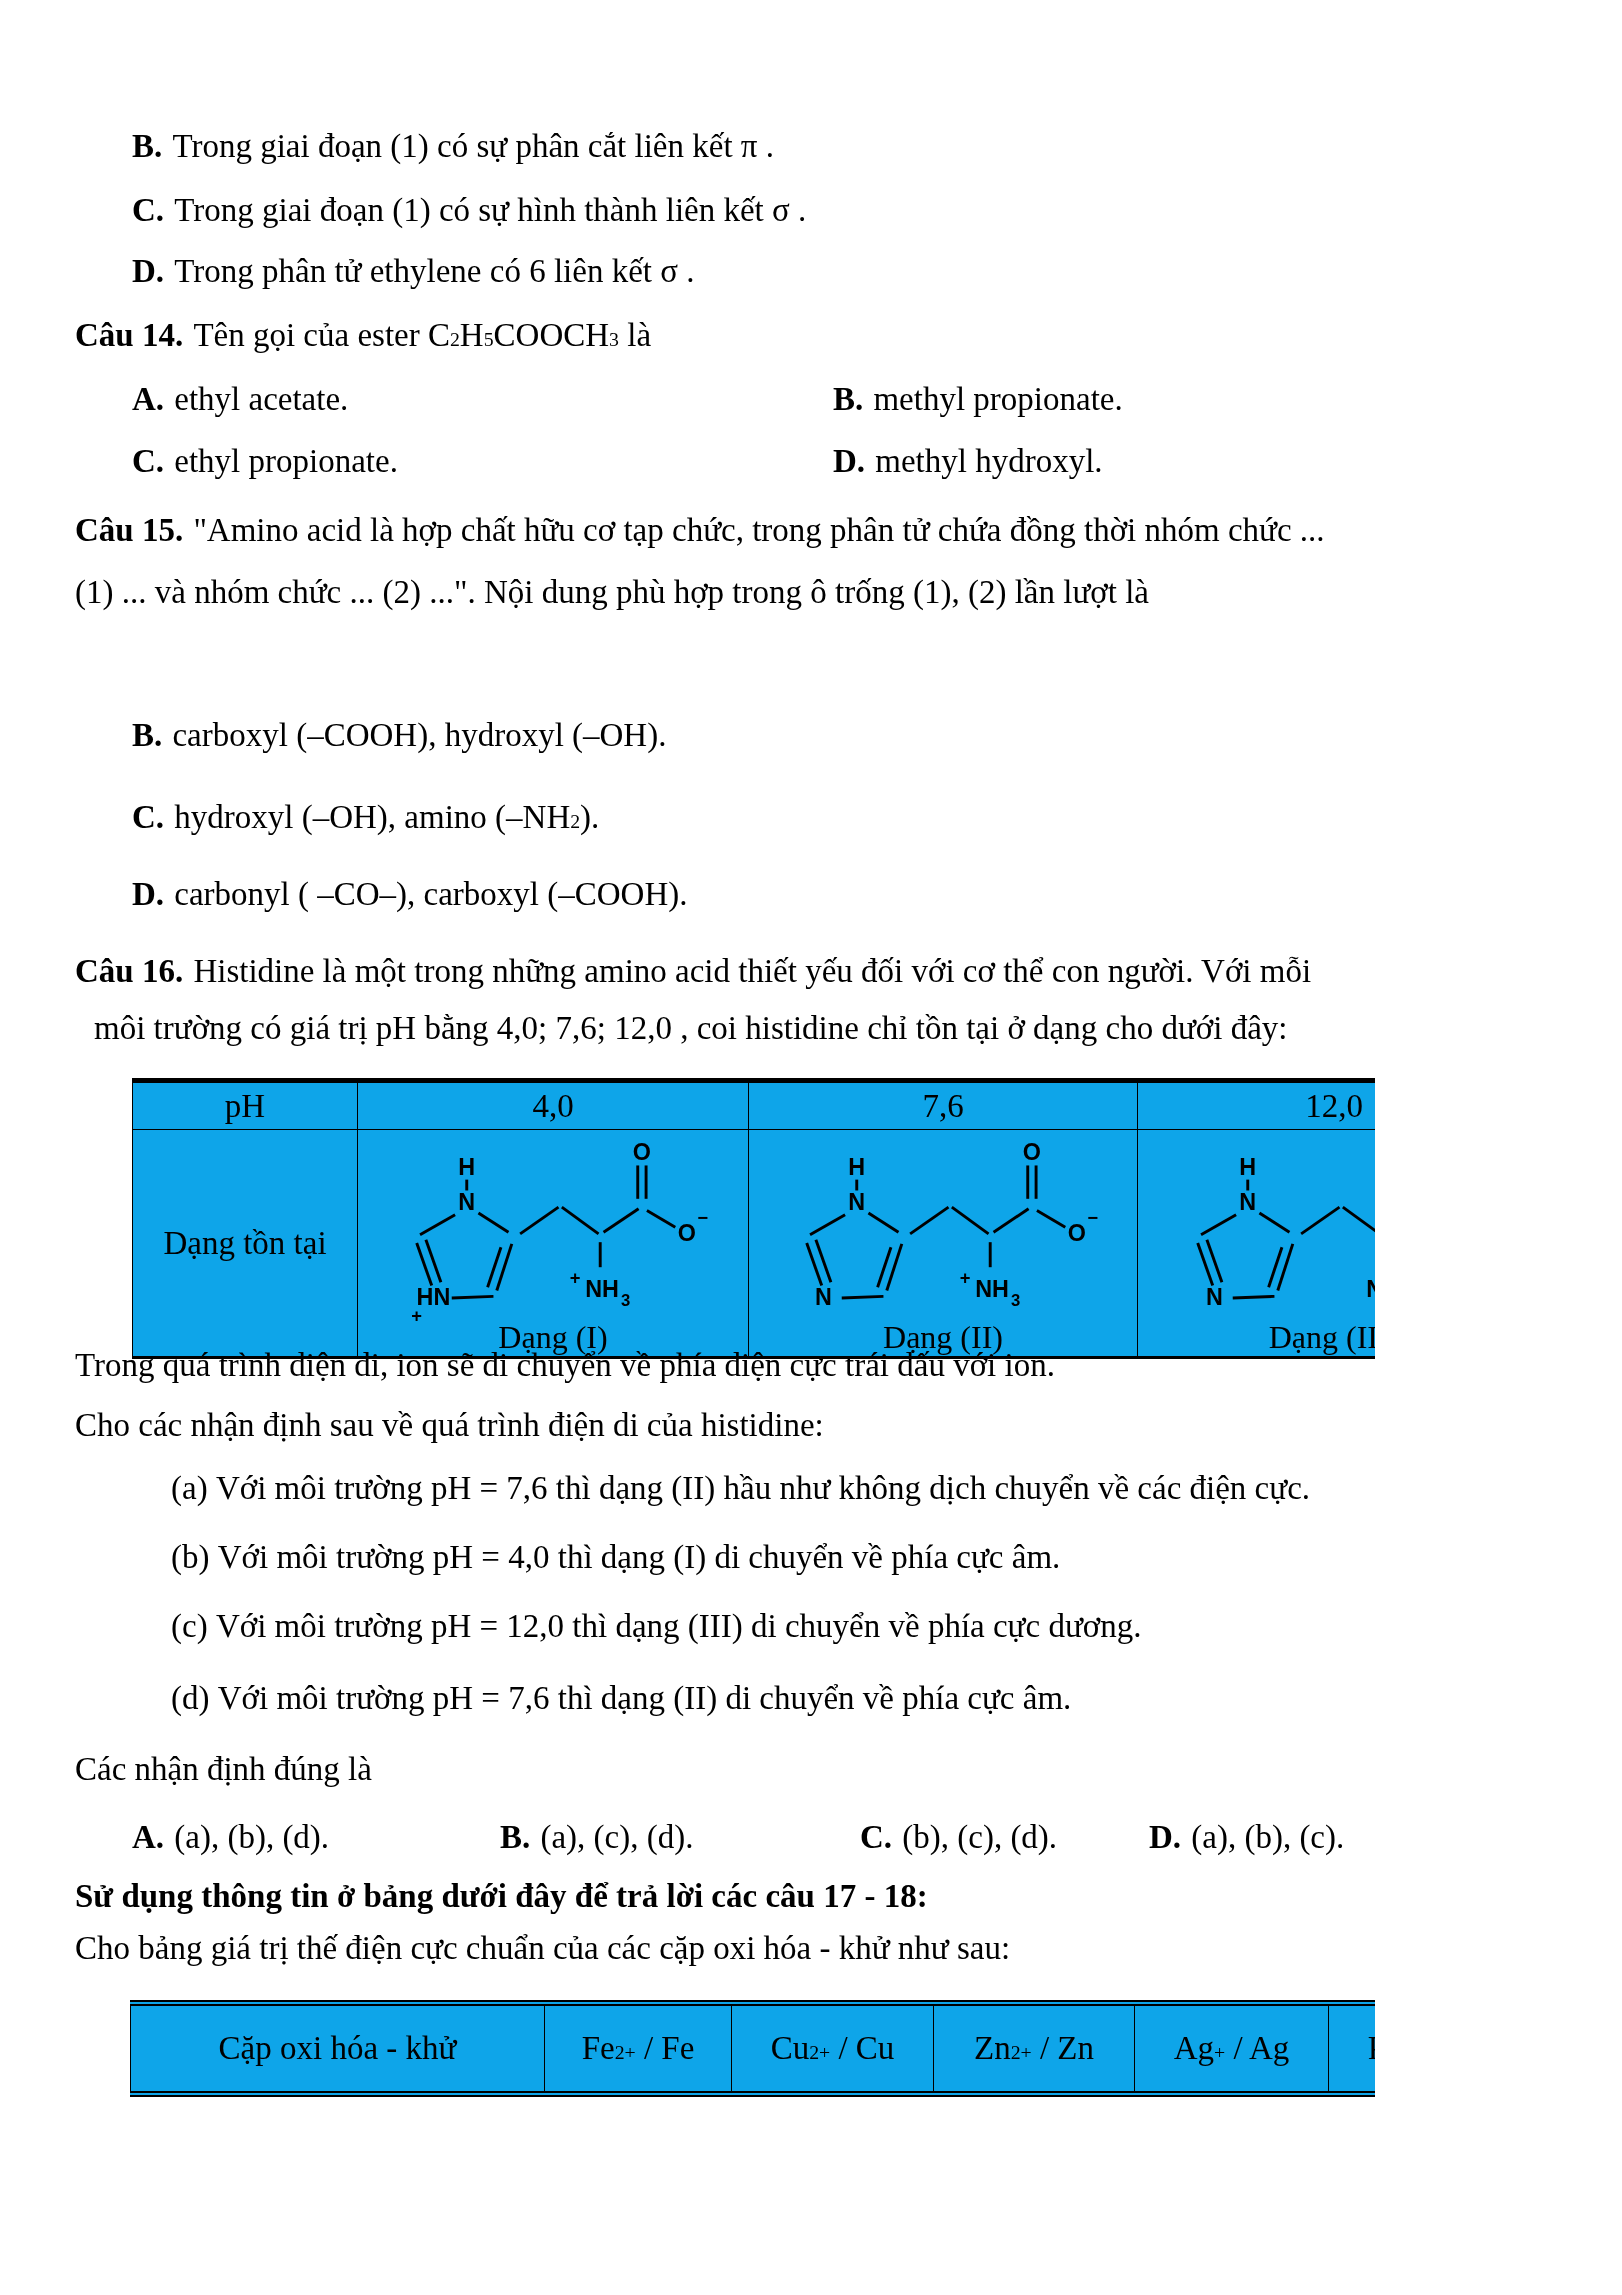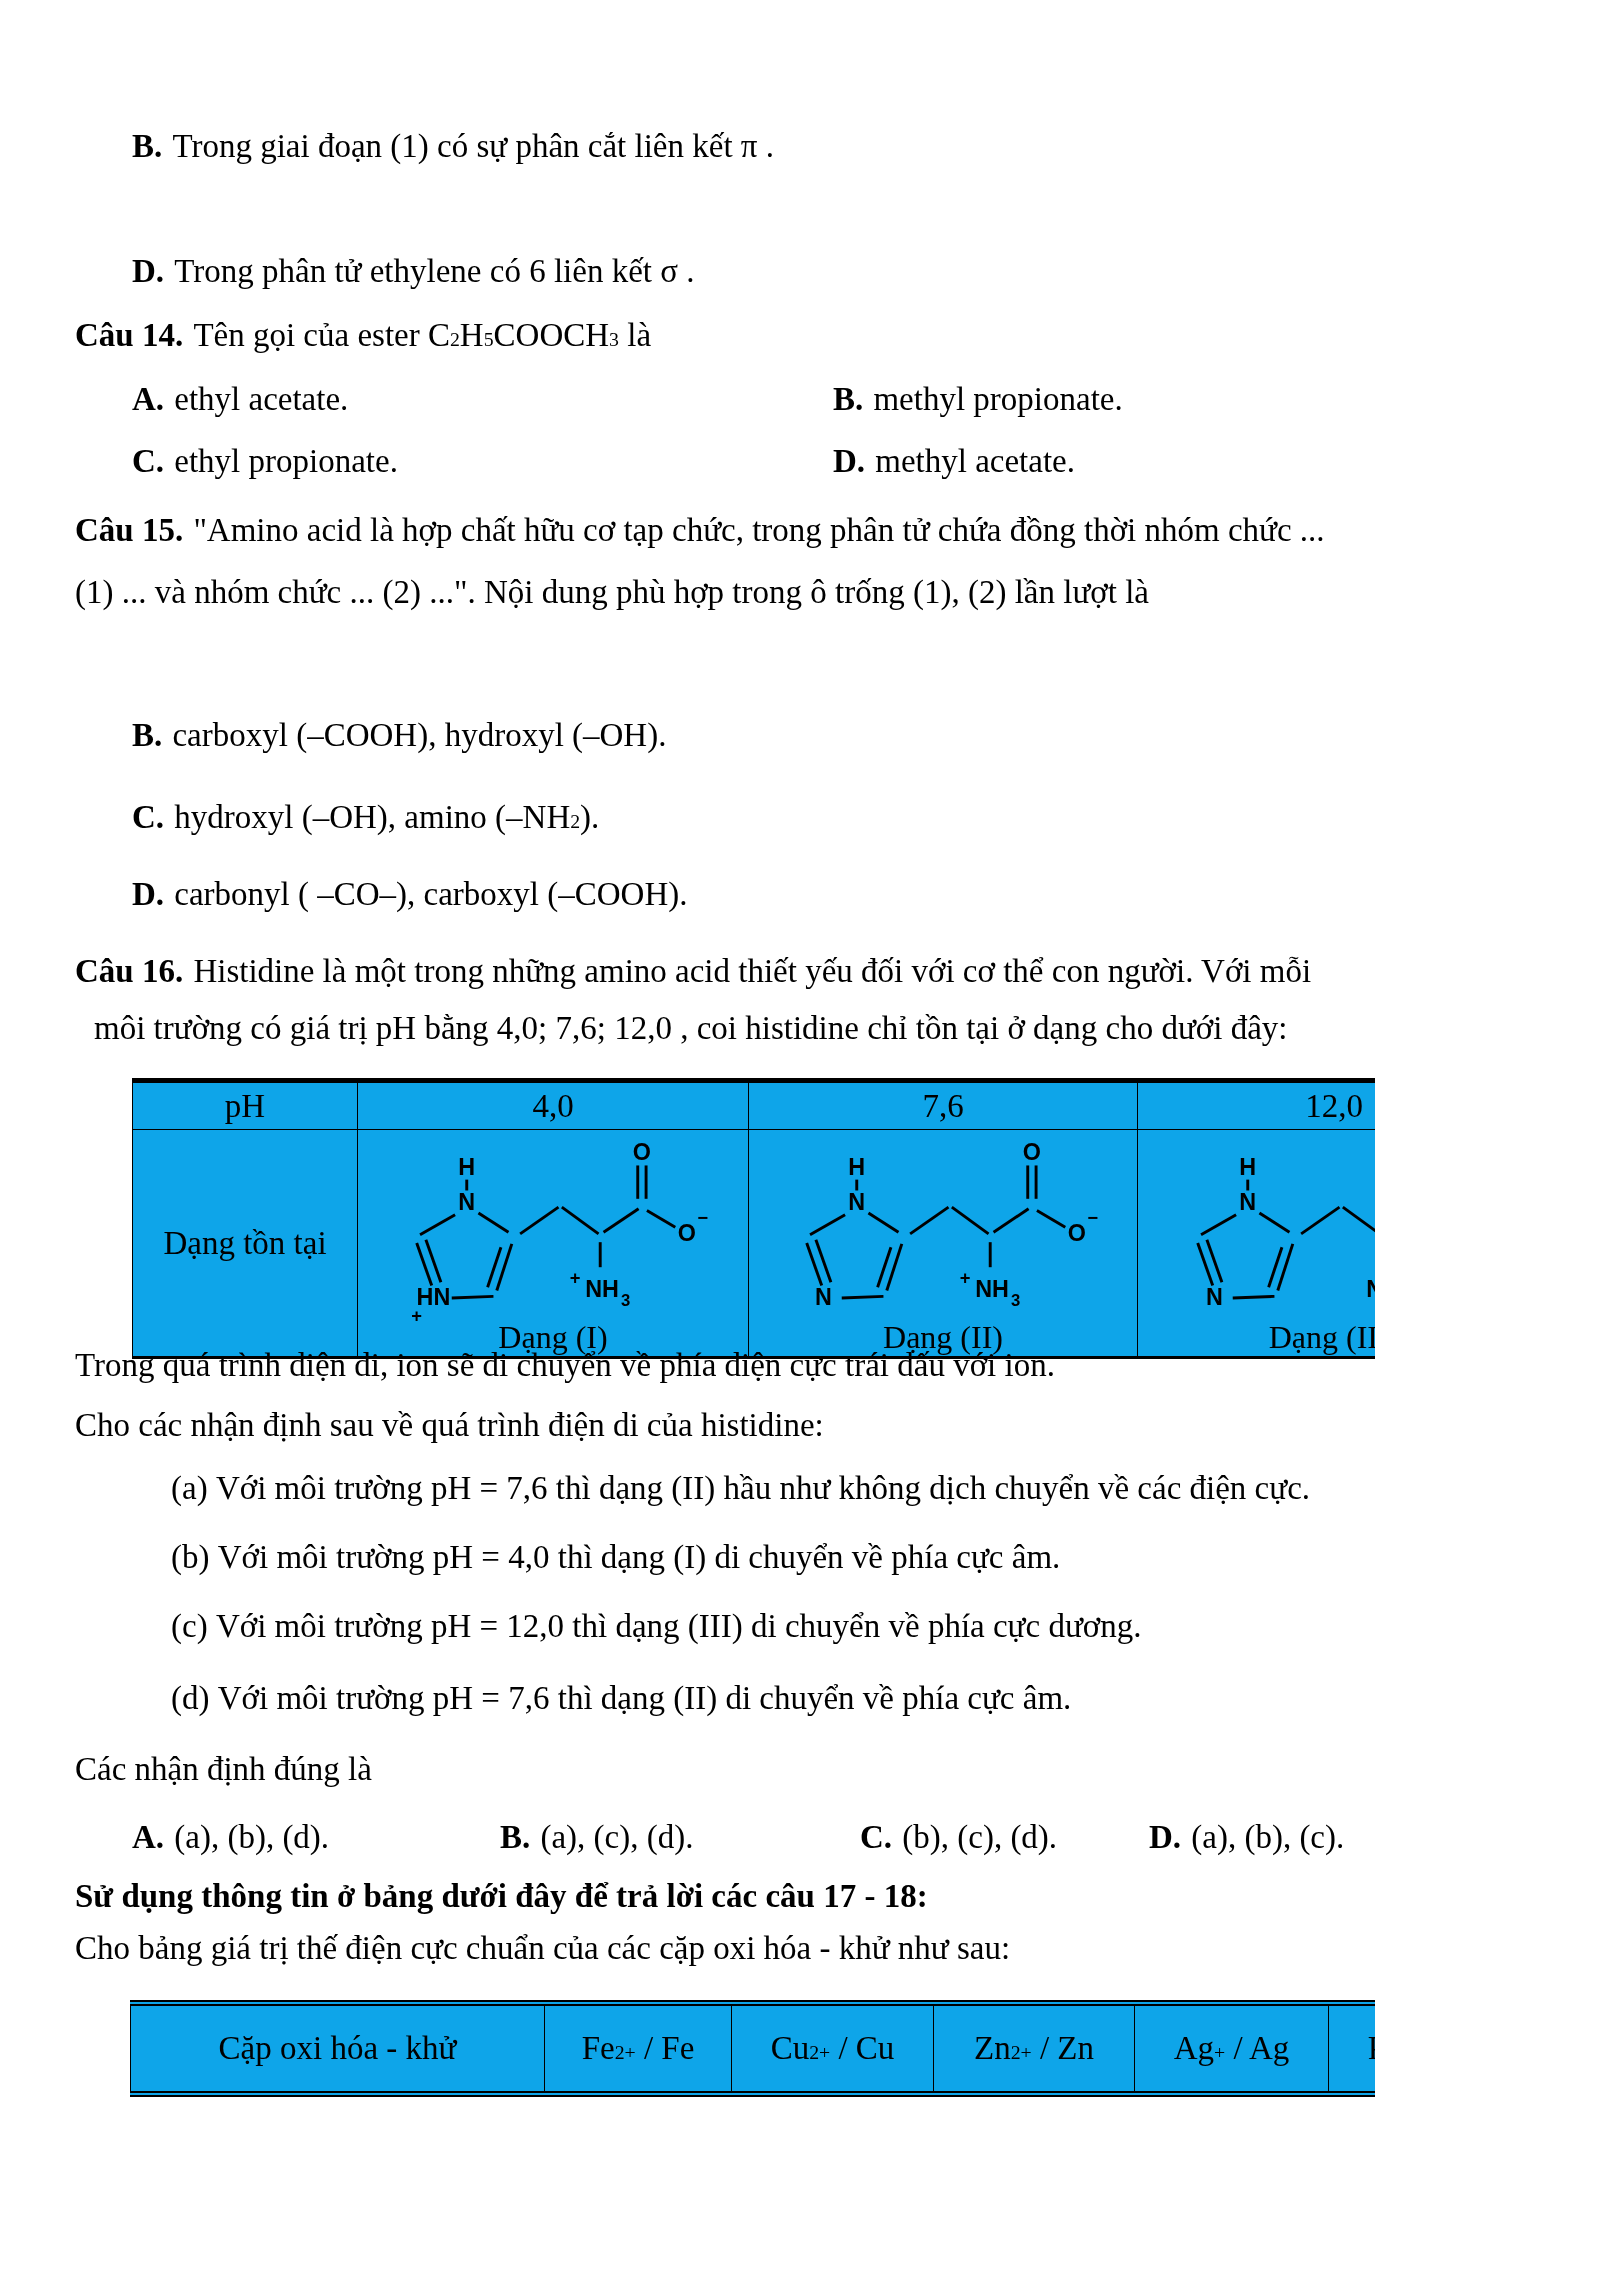--- a/index.html
+++ b/index.html
@@ -25,27 +25,28 @@
   svg text{font-family:"Liberation Sans","DejaVu Sans",sans-serif;font-weight:700;font-size:28px;fill:#000;}
   svg text.sm{font-size:22px;}
   svg text.xs{font-size:20px;}
 </style>
 </head>
 <body>
 
 <div id="page">
 
   <div class="ln" style="left:132px;top:124px;"><span class="lbl">B.</span><span>Trong giai đoạn (1) có sự phân cắt liên kết π .</span></div>
+  <div class="ln" style="left:132px;top:188px;"><span class="lbl">C.</span><span>Trong giai đoạn (1) có sự hình thành liên kết σ .</span></div>
   <div class="ln" style="left:132px;top:249px;"><span class="lbl">D.</span><span>Trong phân tử ethylene có 6 liên kết σ .</span></div>
 
   <div class="ln" style="left:75px;top:313px;"><span class="lbl">Câu 14.</span><span>Tên gọi của ester C<sub>2</sub>H<sub>5</sub>COOCH<sub>3</sub> là</span></div>
   <div class="ln" style="left:132px;top:377px;"><span class="lbl">A.</span><span>ethyl acetate.</span></div>
   <div class="ln" style="left:833px;top:377px;"><span class="lbl">B.</span><span>methyl propionate.</span></div>
   <div class="ln" style="left:132px;top:439px;"><span class="lbl">C.</span><span>ethyl propionate.</span></div>
-  <div class="ln" style="left:833px;top:439px;"><span class="lbl">D.</span><span>methyl acetate.</span></div>
+  <div class="ln" style="left:833px;top:439px;"><span class="lbl">D.</span><span>methyl hydroxyl.</span></div>
 
   <div class="ln" style="left:75px;top:508px;"><span class="lbl">Câu 15.</span><span>"Amino acid là hợp chất hữu cơ tạp chức, trong phân tử chứa đồng thời nhóm chức ...</span></div>
   <div class="ln" style="left:75px;top:570px;"><span>(1) ... và nhóm chức ... (2) ...". Nội dung phù hợp trong ô trống (1), (2) lần lượt là</span></div>
   <div class="ln" style="left:132px;top:713px;"><span class="lbl">B.</span><span>carboxyl (–COOH), hydroxyl (–OH).</span></div>
   <div class="ln" style="left:132px;top:795px;"><span class="lbl">C.</span><span>hydroxyl (–OH), amino (–NH<sub>2</sub>).</span></div>
   <div class="ln" style="left:132px;top:872px;"><span class="lbl">D.</span><span>carbonyl ( –CO–), carboxyl (–COOH).</span></div>
 
   <div class="ln" style="left:75px;top:949px;"><span class="lbl">Câu 16.</span><span>Histidine là một trong những amino acid thiết yếu đối với cơ thể con người. Với mỗi</span></div>
   <div class="ln" style="left:75px;top:1006px;margin-left:19px;"><span>môi trường có giá trị pH bằng 4,0; 7,6; 12,0 , coi histidine chỉ tồn tại ở dạng cho dưới đây:</span></div>
 

